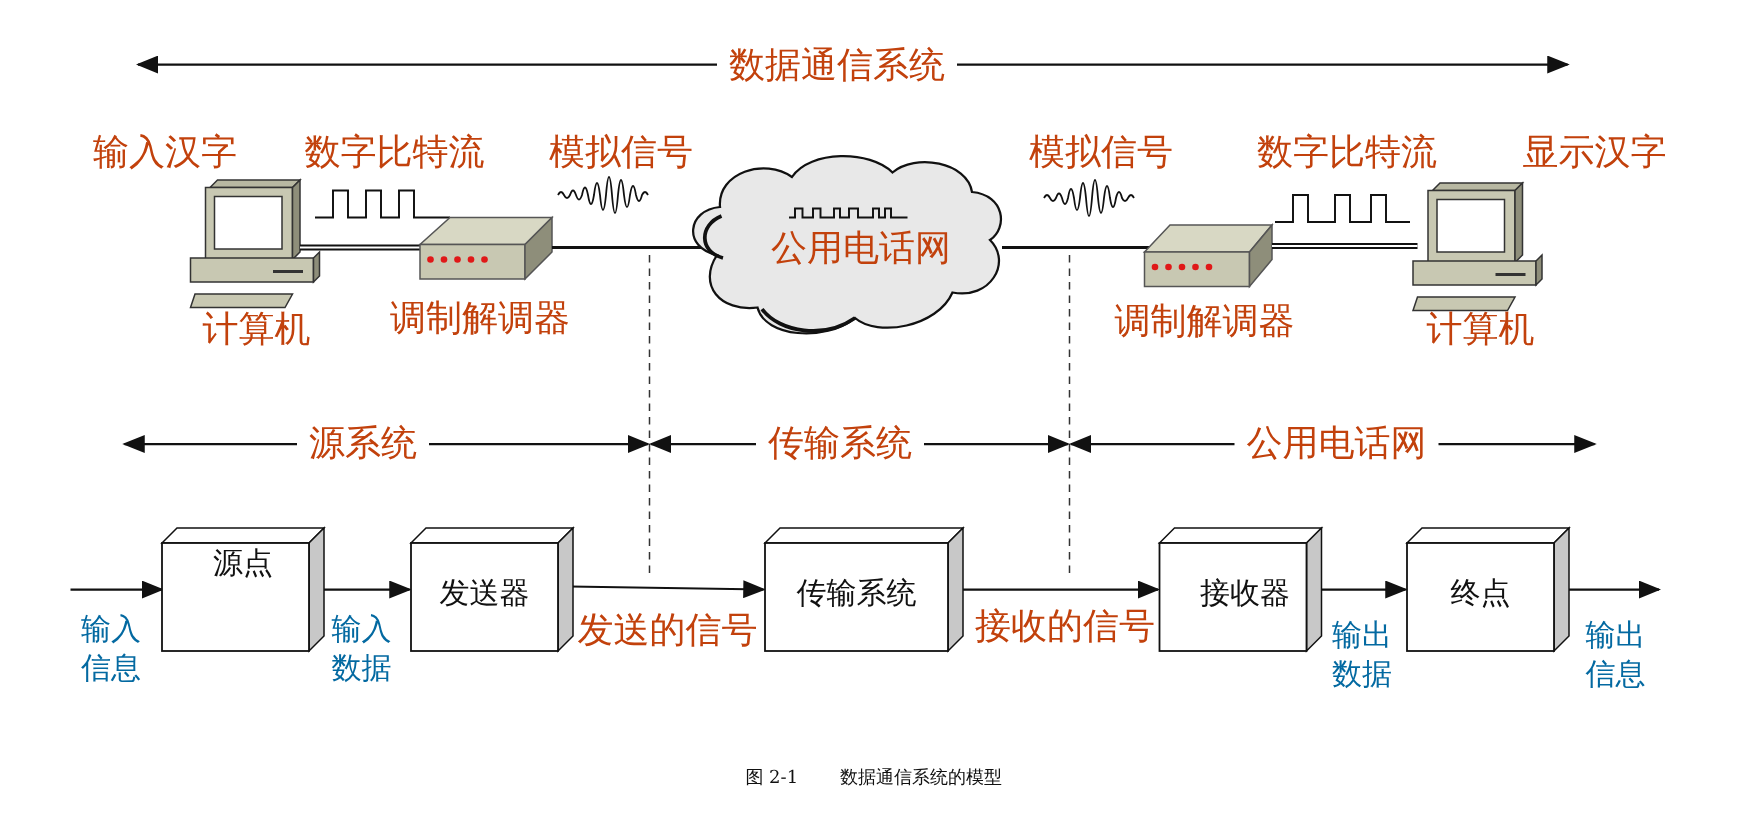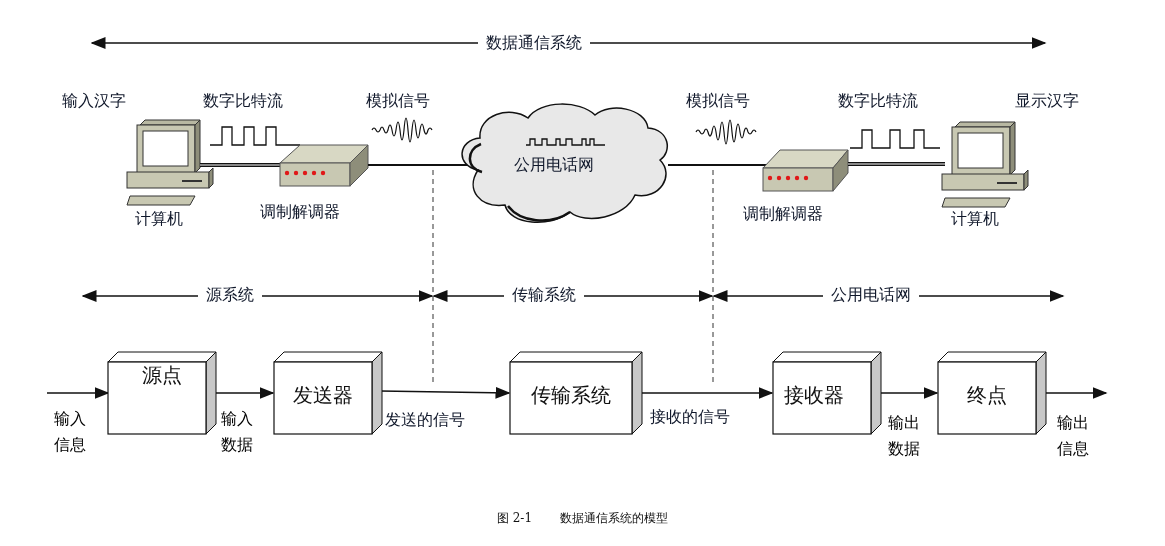--- a/index.html
+++ b/index.html
@@ -1,20 +1,20 @@
 <!DOCTYPE html>
 <html><head>
 <meta charset="utf-8">
 <style>
   html, body { margin:0; padding:0; background:#fff; }
   body { width:1165px; height:546px; position:relative; overflow:hidden;
          font-family:"DejaVu Sans", sans-serif; color:#111; }
   svg.canvas { position:absolute; left:0; top:0; }
-  .lbl { position:absolute; white-space:nowrap; font-size:16px; line-height:24px; color:#0f172a; }
-  .lbl2 { position:absolute; font-size:16px; line-height:26px; color:#000000; text-align:left; }
+  .lbl { position:absolute; white-space:nowrap; font-size:24px; line-height:24px; color:#c2410c; }
+  .lbl2 { position:absolute; font-size:20px; line-height:26px; color:#0369a1; text-align:left; }
   .band { background:#fff; padding:0 8px; }
   .boxtext { position:absolute; font-size:20px; text-align:center; }
   .caption { position:absolute; left:0; width:1165px; top:510px; text-align:center;
              font-family:"DejaVu Serif", serif; font-size:12px; }
 </style>
 </head>
 <body>
 
 <svg class="canvas" width="1165" height="546">
   <defs>
@@ -155,21 +155,21 @@
 <div class="lbl" style="left:743px; top:202px;">调制解调器</div>
 <div class="lbl" style="left:951px; top:207px;">计算机</div>
 
 <div class="lbl band" style="left:198px; top:283px;">源系统</div>
 <div class="lbl band" style="left:504px; top:283px;">传输系统</div>
 <div class="lbl band" style="left:823px; top:283px;">公用电话网</div>
 
 <div class="boxtext" style="left:108px; width:108px; top:362px;">源点</div>
 <div class="boxtext" style="left:274px; width:98px; top:382px;">发送器</div>
 <div class="boxtext" style="left:510px; width:122px; top:382px;">传输系统</div>
-<div class="boxtext" style="left:773px; width:82px; top:382px;">接收器</div>
+<div class="boxtext" style="left:773px; width:82px; top:382px;padding-left:16px;">接收器</div>
 <div class="boxtext" style="left:938px; width:98px; top:382px;">终点</div>
 
 <div class="lbl2" style="left:54px; top:406px;">
   <div>输入</div>
   <div>信息</div>
 </div>
 <div class="lbl2" style="left:221px; top:406px;">
   <div>输入</div>
   <div>数据</div>
 </div>

